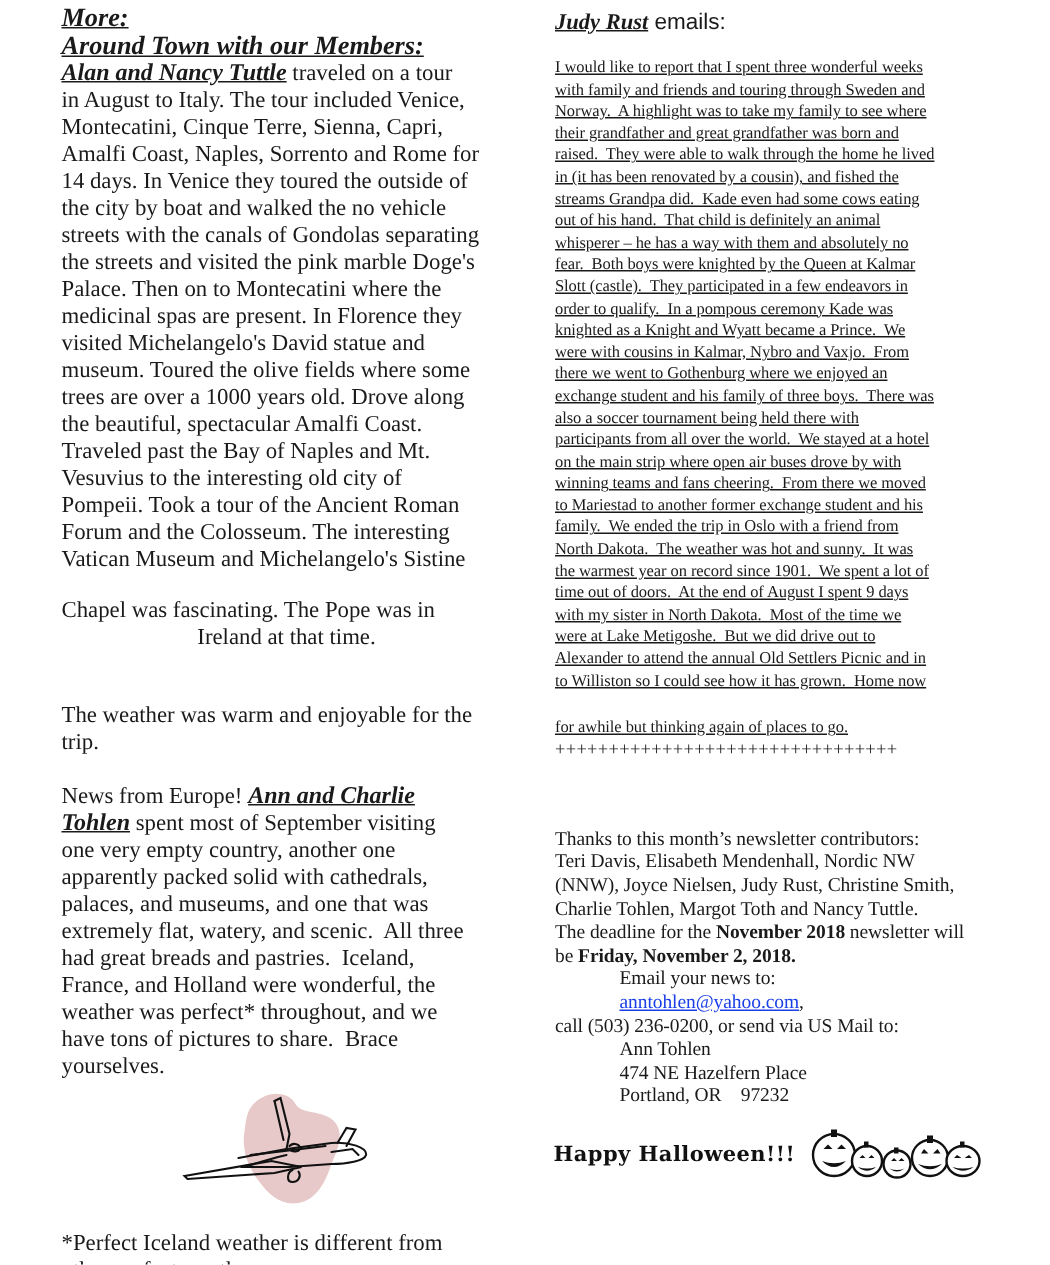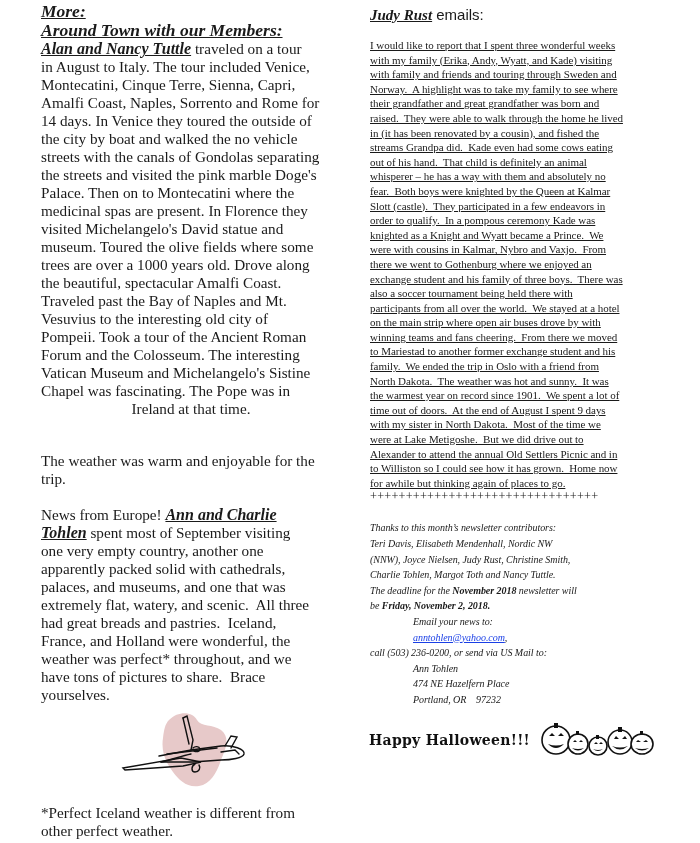--- a/index.html
+++ b/index.html
@@ -26,21 +26,21 @@
   .plane-wrap { position: relative; width: 300px; height: 90px; margin-top: 6px; }
   .plane-wrap svg { position: absolute; left: 80px; top: 0; }
   .judy-head { font-size: 15px; line-height: 18px; }
   .judy-head .name { font-size: 15px; }
   .judy-head .emails { font-family: "Liberation Sans", "DejaVu Sans", sans-serif; font-size: 15px; }
   .judy-body {
     margin-top: 14px; font-size: 11px; line-height: 14.6px; letter-spacing: -0.05px; text-decoration: underline;
   }
   .plusses { font-size: 12.3px; line-height: 12px; letter-spacing: 0.2px; }
   .contrib {
-    margin-top: 18px; font-size: 10px; line-height: 15.6px; letter-spacing: -0.05px; font-style: italic;
+    margin-top: 46px; font-size: 13px; line-height: 15.6px; letter-spacing: -0.05px;
   }
   .contrib b { font-weight: bold; }
   .indent { padding-left: 43px; }
   .email-link { color: #1a3fe6; text-decoration: underline; }
   .halloween-row { position: relative; height: 40px; margin-top: 12px; }
   .happy {
     position: absolute; left: -1px; top: 12px;
     font-family: "DejaVu Serif", "Liberation Serif", serif; font-weight: bold;
     font-size: 14px; letter-spacing: 0.3px; color: #111;
   }
@@ -67,21 +67,21 @@
         <p style="white-space: pre;">medicinal spas are present. In Florence they</p>
         <p style="white-space: pre;">visited Michelangelo's David statue and</p>
         <p style="white-space: pre;">museum. Toured the olive fields where some</p>
         <p style="white-space: pre;">trees are over a 1000 years old. Drove along</p>
         <p style="white-space: pre;">the beautiful, spectacular Amalfi Coast.</p>
         <p style="white-space: pre;">Traveled past the Bay of Naples and Mt.</p>
         <p style="white-space: pre;">Vesuvius to the interesting old city of</p>
         <p style="white-space: pre;">Pompeii. Took a tour of the Ancient Roman</p>
         <p style="white-space: pre;">Forum and the Colosseum. The interesting</p>
         <p style="white-space: pre;">Vatican Museum and Michelangelo's Sistine</p>
-        <p style="white-space: pre;">Chapel was fascinating. The Pope was in</p>
+        <p style="white-space: pre; margin-top: 16px;">Chapel was fascinating. The Pope was in</p>
         <p style="white-space: pre; text-align: center;">Ireland at that time.</p>
         <p style="white-space: pre; margin-top: 34px;">The weather was warm and enjoyable for the</p>
         <p style="white-space: pre;">trip.</p>
       </div>
   </div>
 
   <div class="gap"></div>
 
   <div>
     <p><span>News from Europe!  </span><span class="name" style="font-size:16px">Ann and Charlie</span></p>
@@ -122,21 +122,20 @@
       <p style="white-space: pre;">other perfect weather.</p>
     </div>
 </div>
 
 <div class="col-right">
   <div class="judy-head">
     <span class="name">Judy Rust</span><span class="emails"> emails:</span>
   </div>
   <div class="judy-body" id="judy-lines">
       <p style="white-space: pre;">I would like to report that I spent three wonderful weeks</p>
-      <p style="white-space: pre;">with my family (Erika, Andy, Wyatt, and Kade) visiting</p>
       <p style="white-space: pre;">with family and friends and touring through Sweden and</p>
       <p style="white-space: pre;">Norway.  A highlight was to take my family to see where</p>
       <p style="white-space: pre;">their grandfather and great grandfather was born and</p>
       <p style="white-space: pre;">raised.  They were able to walk through the home he lived</p>
       <p style="white-space: pre;">in (it has been renovated by a cousin), and fished the</p>
       <p style="white-space: pre;">streams Grandpa did.  Kade even had some cows eating</p>
       <p style="white-space: pre;">out of his hand.  That child is definitely an animal</p>
       <p style="white-space: pre;">whisperer – he has a way with them and absolutely no</p>
       <p style="white-space: pre;">fear.  Both boys were knighted by the Queen at Kalmar</p>
       <p style="white-space: pre;">Slott (castle).  They participated in a few endeavors in</p>
@@ -151,21 +150,21 @@
       <p style="white-space: pre;">winning teams and fans cheering.  From there we moved</p>
       <p style="white-space: pre;">to Mariestad to another former exchange student and his</p>
       <p style="white-space: pre;">family.  We ended the trip in Oslo with a friend from</p>
       <p style="white-space: pre;">North Dakota.  The weather was hot and sunny.  It was</p>
       <p style="white-space: pre;">the warmest year on record since 1901.  We spent a lot of</p>
       <p style="white-space: pre;">time out of doors.  At the end of August I spent 9 days</p>
       <p style="white-space: pre;">with my sister in North Dakota.  Most of the time we</p>
       <p style="white-space: pre;">were at Lake Metigoshe.  But we did drive out to</p>
       <p style="white-space: pre;">Alexander to attend the annual Old Settlers Picnic and in</p>
       <p style="white-space: pre;">to Williston so I could see how it has grown.  Home now</p>
-      <p style="white-space: pre;">for awhile but thinking again of places to go.</p>
+      <p style="white-space: pre; margin-top: 17px;">for awhile but thinking again of places to go.</p>
     </div>
   <div class="plusses">++++++++++++++++++++++++++++++++</div>
 
   <div class="contrib">
     <p>Thanks to this month’s newsletter contributors:</p>
     <p>Teri Davis, Elisabeth Mendenhall, Nordic NW</p>
     <p>(NNW), Joyce Nielsen, Judy Rust, Christine Smith,</p>
     <p>Charlie Tohlen, Margot Toth and Nancy Tuttle.</p>
     <p><span>The deadline for the </span><b>November 2018</b><span> newsletter will</span></p>
     <p><span>be </span><b>Friday, November 2, 2018.</b></p>

